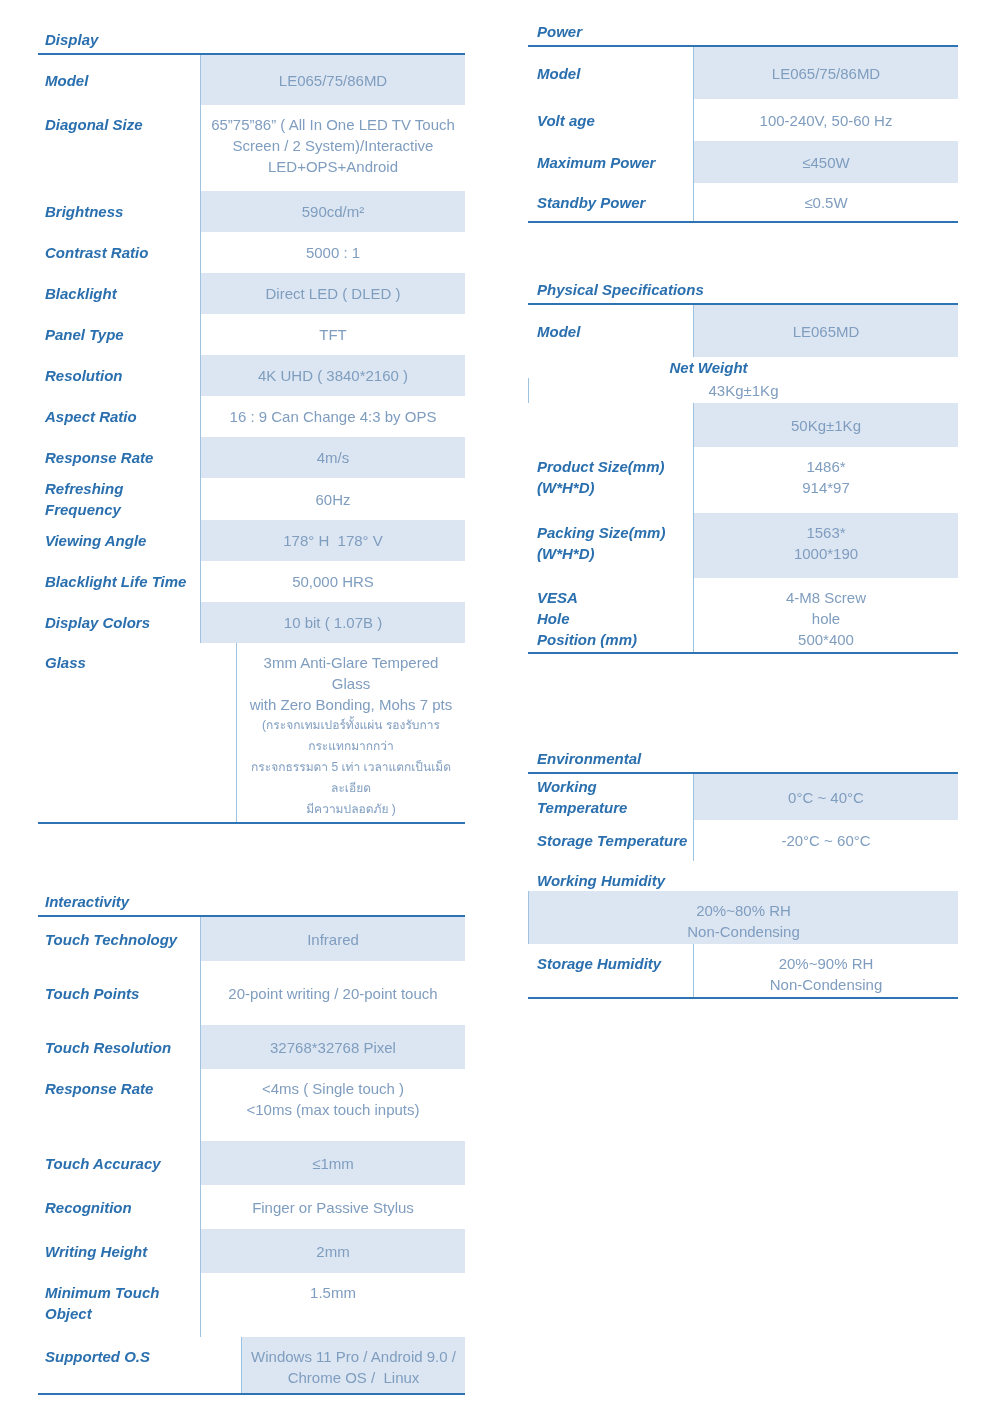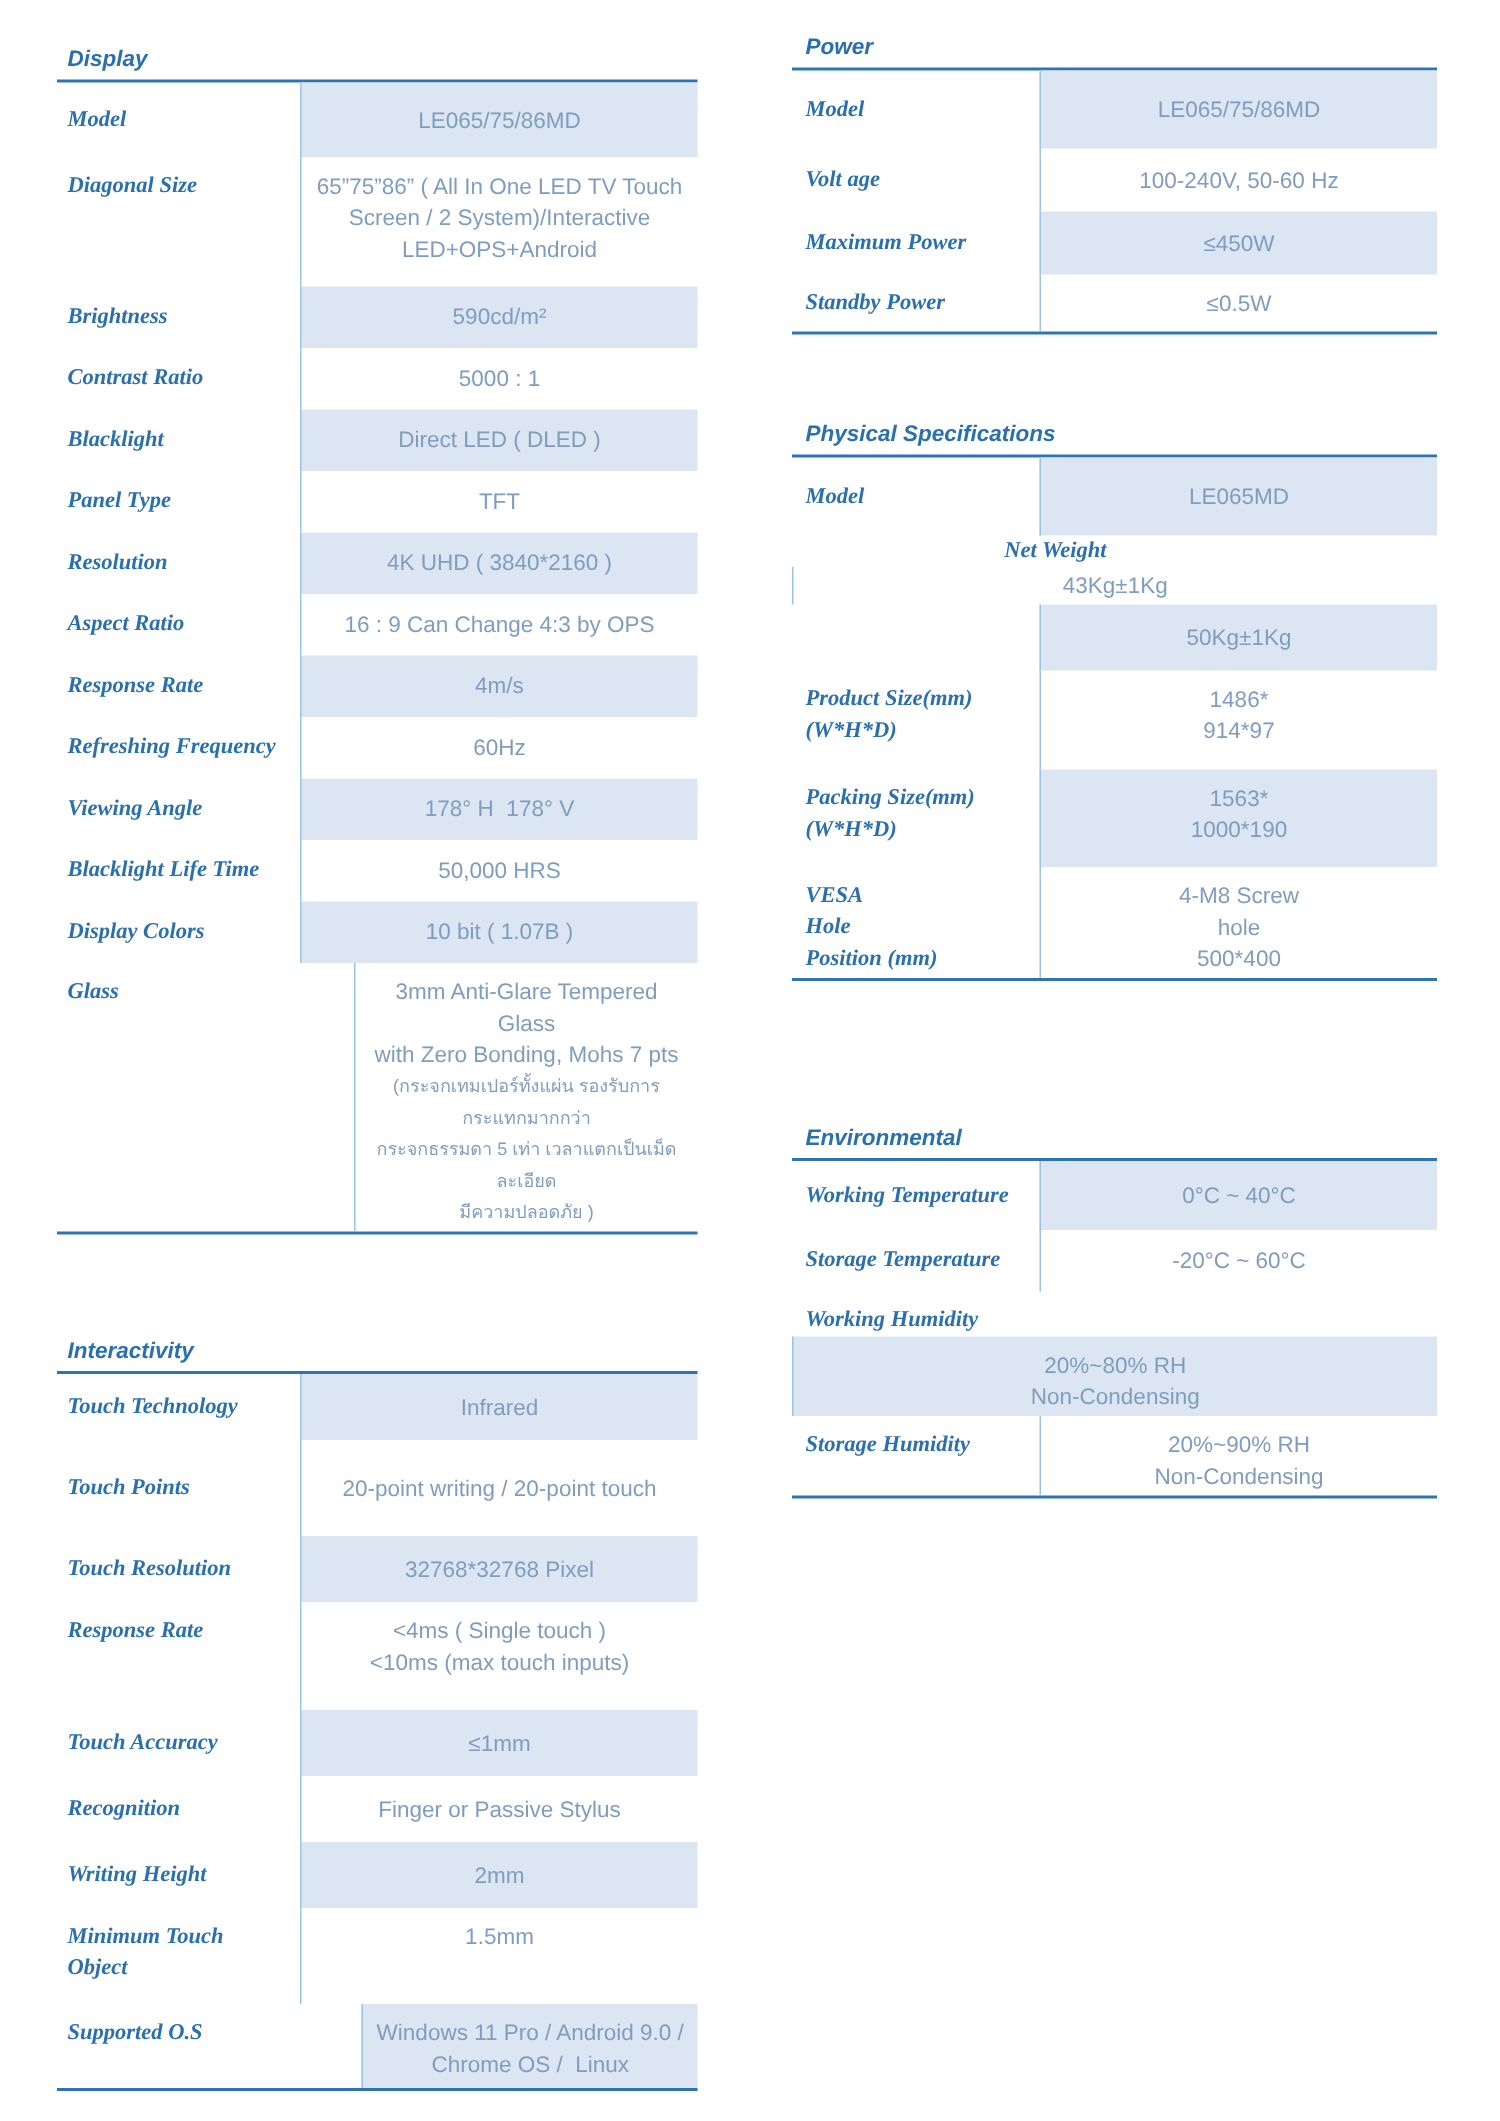--- a/index.html
+++ b/index.html
@@ -29,21 +29,21 @@
 
   .spec-table{
     border-top:2px solid var(--rule);
     border-bottom:2px solid var(--rule);
     width:100%;
   }
   .row{display:flex;align-items:center;min-height:41px;}
   .row .label{
     width:162px;padding-left:7px;padding-right:4px;
     font-size:15px;font-weight:bold;font-style:italic;
-    color:var(--label-blue);line-height:21px;white-space:pre-line;font-family:Liberation Serif, serif;
+    color:var(--label-blue);line-height:21px;white-space:pre-line;
   }
   .col-right .row .label{width:165px;padding-left:9px;}
   .row .value{
     flex:1;align-self:stretch;
     display:flex;flex-direction:column;justify-content:center;
     text-align:center;font-size:15px;color:var(--value-blue);
     line-height:21px;white-space:pre-line;
     border-left:1px solid var(--divider);
     padding:2px 6px;
   }

